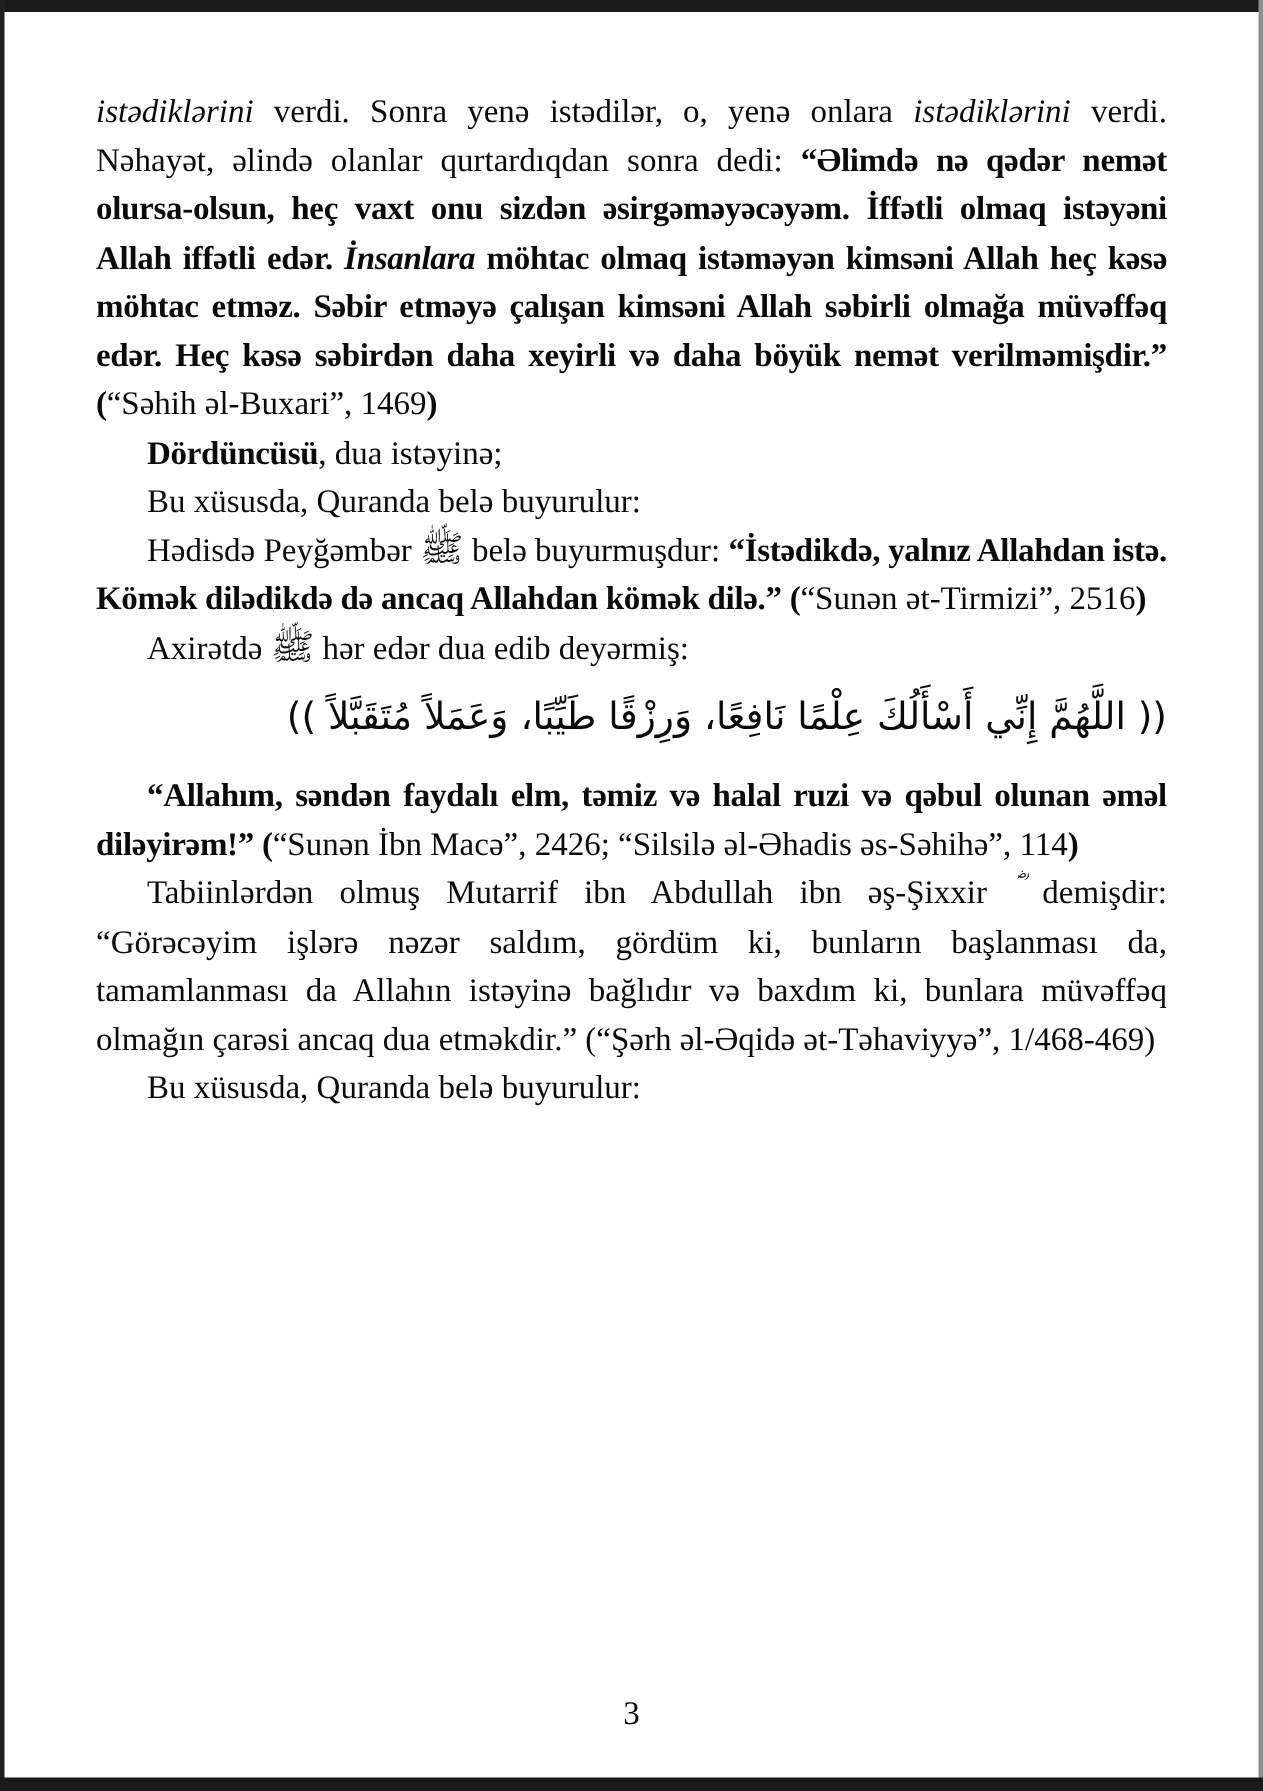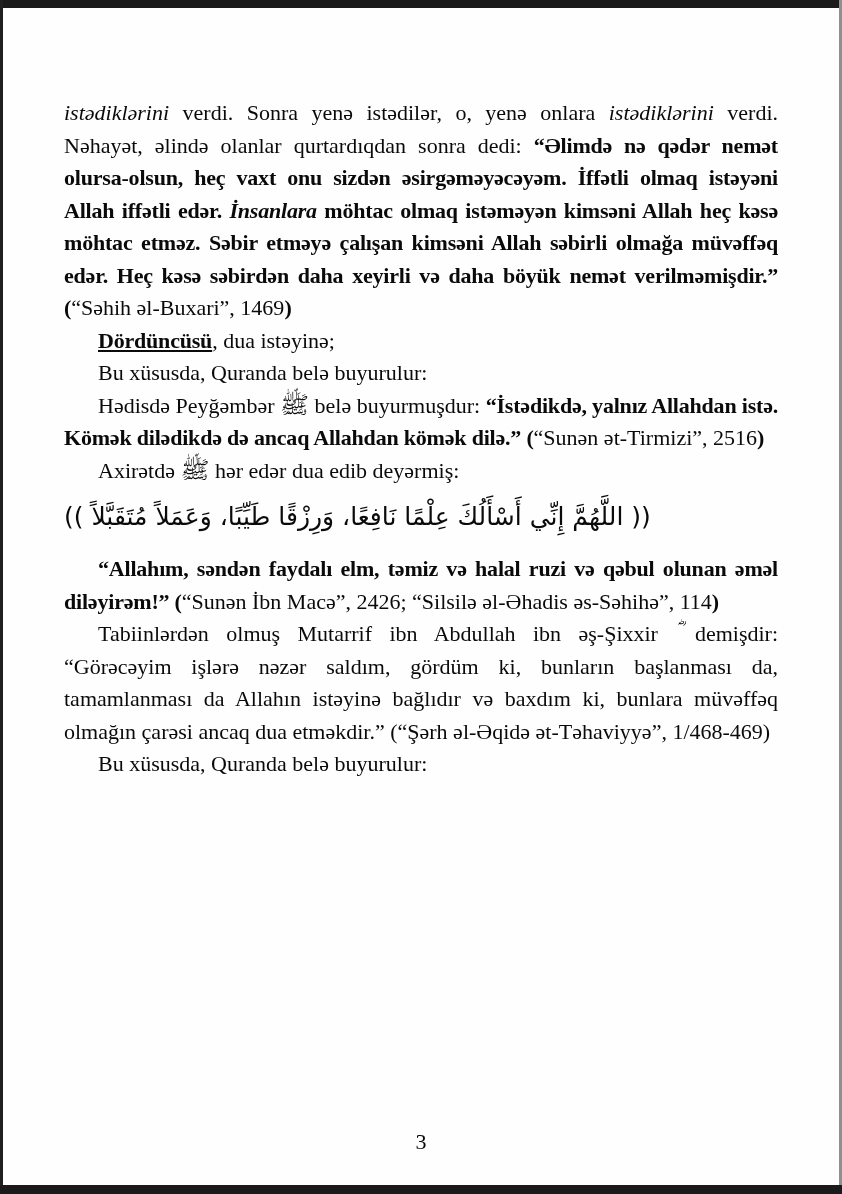--- a/index.html
+++ b/index.html
@@ -25,40 +25,39 @@
   .edge-right  { position:absolute; top:0; right:0; width:3px; height:1194px; background:#8f8f8f; }
 
   .content {
     position: absolute;
     left: 64px;
     top: 58px;
     width: 714px;
     font-size: 22px;
     line-height: 32.5px;
     text-align: justify;
-    margin-top: 39px;
   }
   .content p {
     margin: 0;
     text-indent: 34px;
   }
   .content p.no-indent { text-indent: 0; }
   .content p.arabic {
     text-indent: 0;
-    text-align: left;
+    text-align: right;
     direction: rtl;
     font-family: "DejaVu Sans", sans-serif;
     font-size: 25px;
     line-height: 44px;
     margin: 8px 0 14px 0;
   }
   .it   { font-style: italic; }
   .bd   { font-weight: bold; letter-spacing: -0.2px; }
   .bdit { font-weight: bold; font-style: italic; letter-spacing: -0.2px; }
-  .bdul { font-weight: bold; text-decoration: underline; letter-spacing: -0.2px; }
+  .bdul { font-weight: bold; letter-spacing: -0.2px; }
   .sym  { font-family: "DejaVu Sans", sans-serif; font-size: 24px; line-height: 0; }
 
   .footer {
     position: absolute;
     left: 0;
     top: 1126px;
     width: 842px;
     text-align: center;
     font-size: 22px;
     line-height: 32px;

